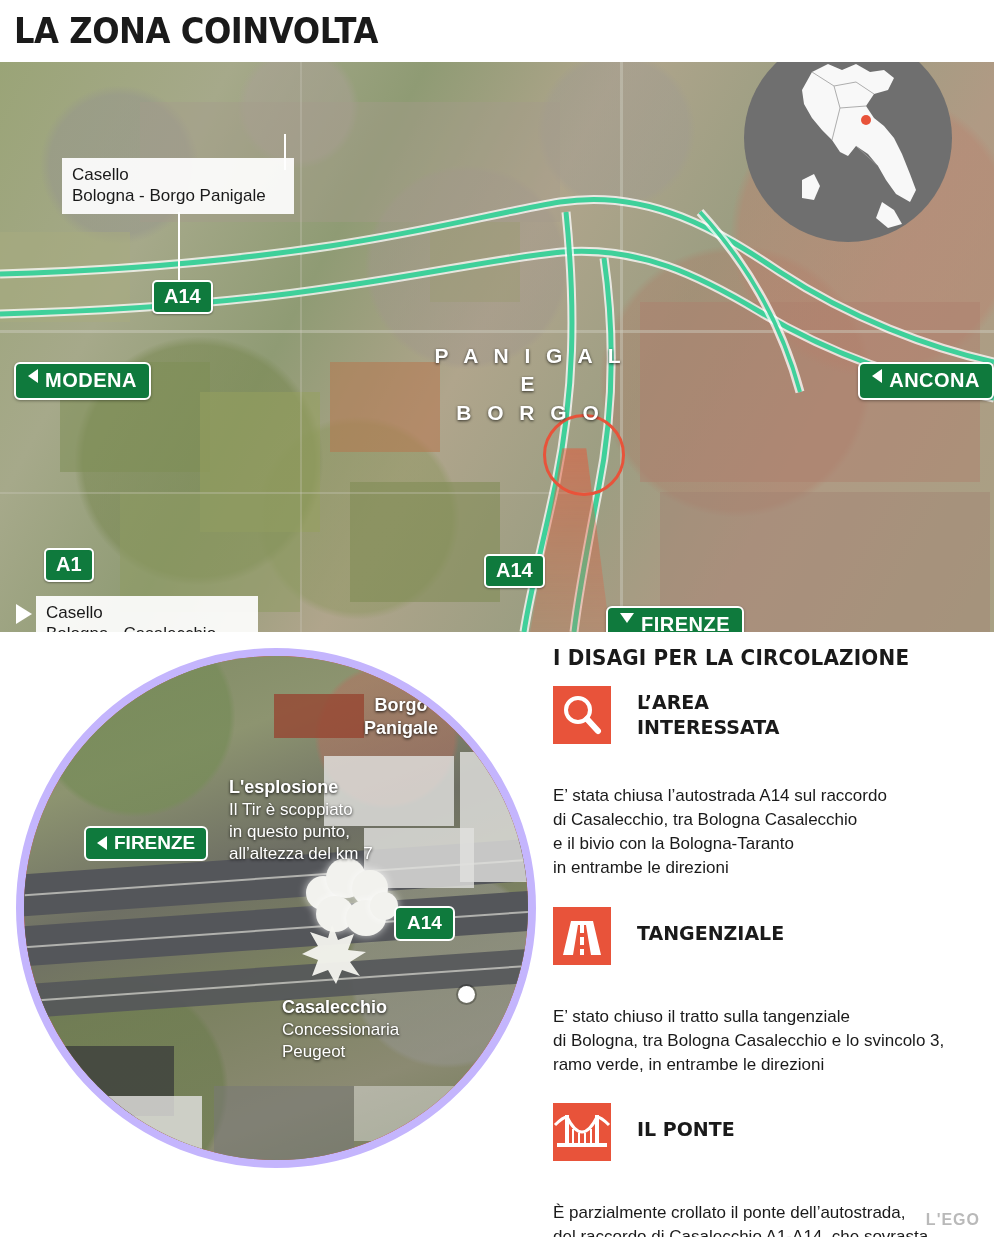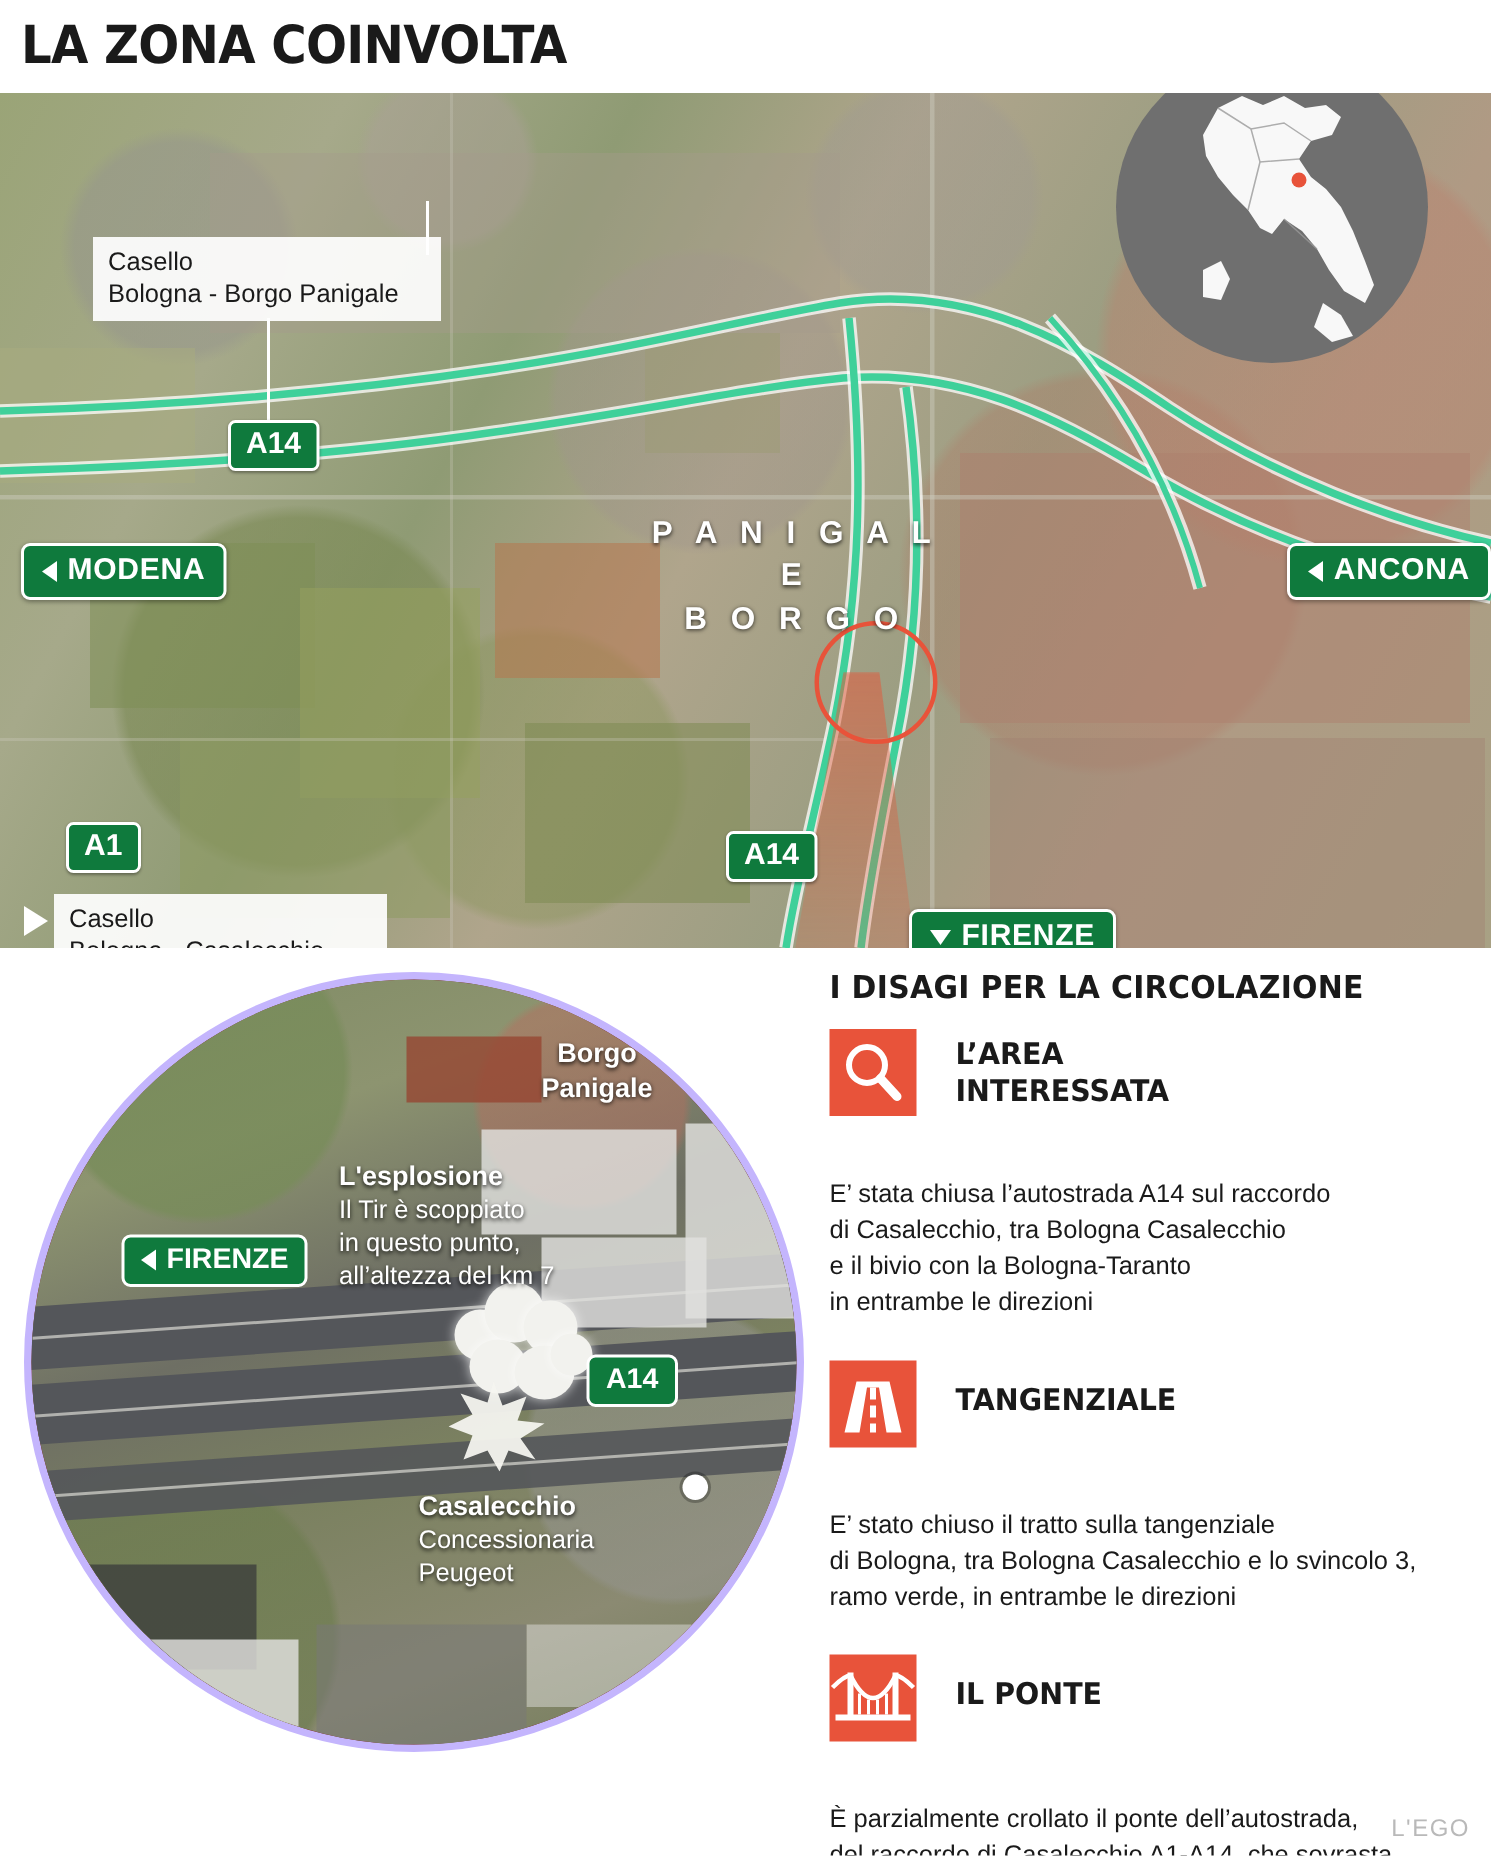--- a/index.html
+++ b/index.html
@@ -89,21 +89,21 @@
     position: absolute;
     background: #0f7a3d;
     border: 2px solid #ffffff;
     border-radius: 6px;
     color: #fff;
     font-weight: bold;
     font-size: 20px;
     letter-spacing: .5px;
     padding: 5px 12px 6px 12px;
     display: flex;
-    align-items: center;
+    align-items: flex-start;
     gap: 7px;
     box-shadow: 0 1px 3px rgba(0,0,0,.35);
   }
   .arrow-l {
     width: 0; height: 0;
     border-top: 7px solid transparent;
     border-bottom: 7px solid transparent;
     border-right: 10px solid #ffffff;
   }
   .arrow-d {
@@ -173,23 +173,23 @@
     width: 994px;
     height: 605px;
     background: #ffffff;
   }
 
   .zoom-wrap {
     position: absolute;
     left: 16px; top: 16px;
     width: 520px; height: 520px;
     border-radius: 50%;
-    border: 5px solid #c4b5fd;
+    border: 8px solid #c4b5fd;
     overflow: hidden;
-    background: #7f1d1d;
+    background: #ef4444;
   }
   .zoom-sat {
     position: absolute; inset: 0;
     background:
       radial-gradient(circle at 22% 12%, rgba(120,140,90,.8) 0 16%, rgba(0,0,0,0) 17%),
       radial-gradient(circle at 72% 16%, rgba(180,110,95,.5) 0 12%, rgba(0,0,0,0) 13%),
       radial-gradient(circle at 84% 62%, rgba(150,150,145,.5) 0 18%, rgba(0,0,0,0) 19%),
       radial-gradient(circle at 18% 86%, rgba(110,125,80,.7) 0 18%, rgba(0,0,0,0) 19%),
       linear-gradient(160deg, #7e8a63 0%, #8d9470 22%, #6e6f64 42%, #7b8160 60%, #8b8a72 80%, #6e7a55 100%);
   }
@@ -296,21 +296,21 @@
     color: #1a1a1a;
     white-space: pre-line;
     margin-top: 40px;
   }
 
   .footer-logo {
     position: absolute;
     right: 14px; bottom: 8px;
     color: #b9b9b9;
     font-size: 16px;
-    font-weight: normal;
+    font-weight: bold;
     letter-spacing: 1px;
   }
 </style>
 </head>
 <body>
 
 <div class="header">
   <div class="header-title">LA ZONA COINVOLTA</div>
 </div>
 

